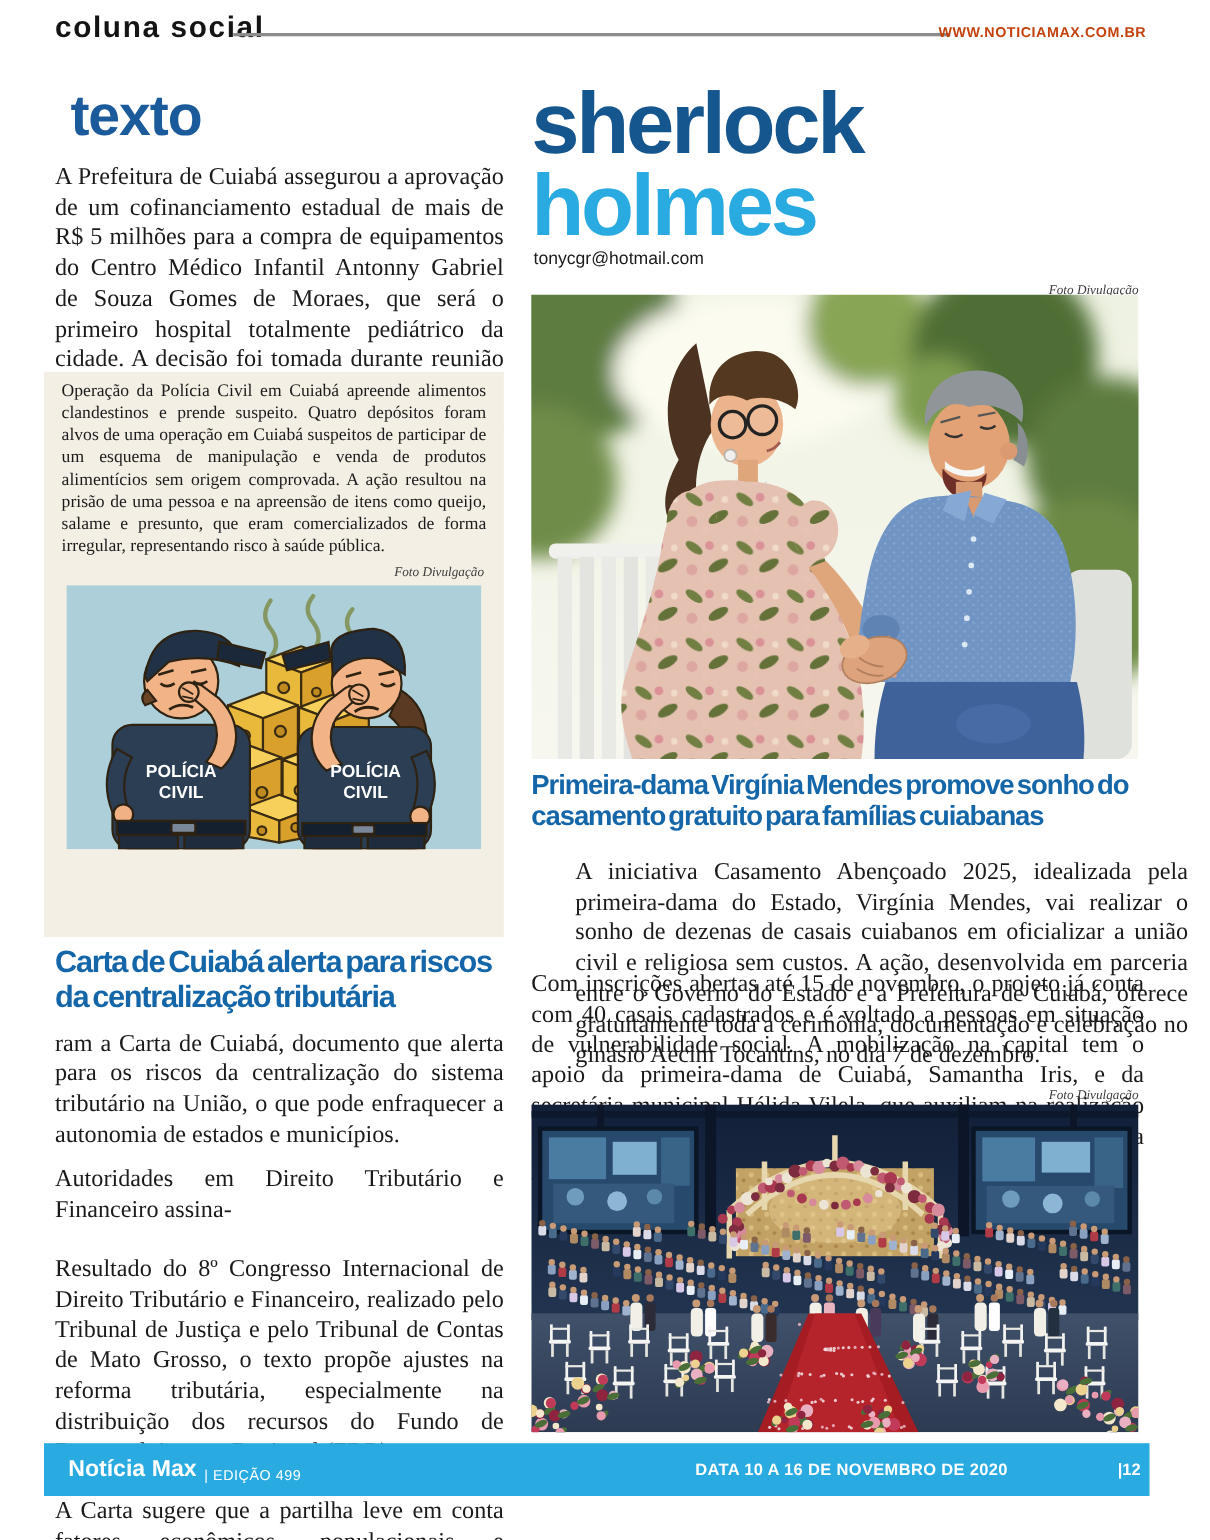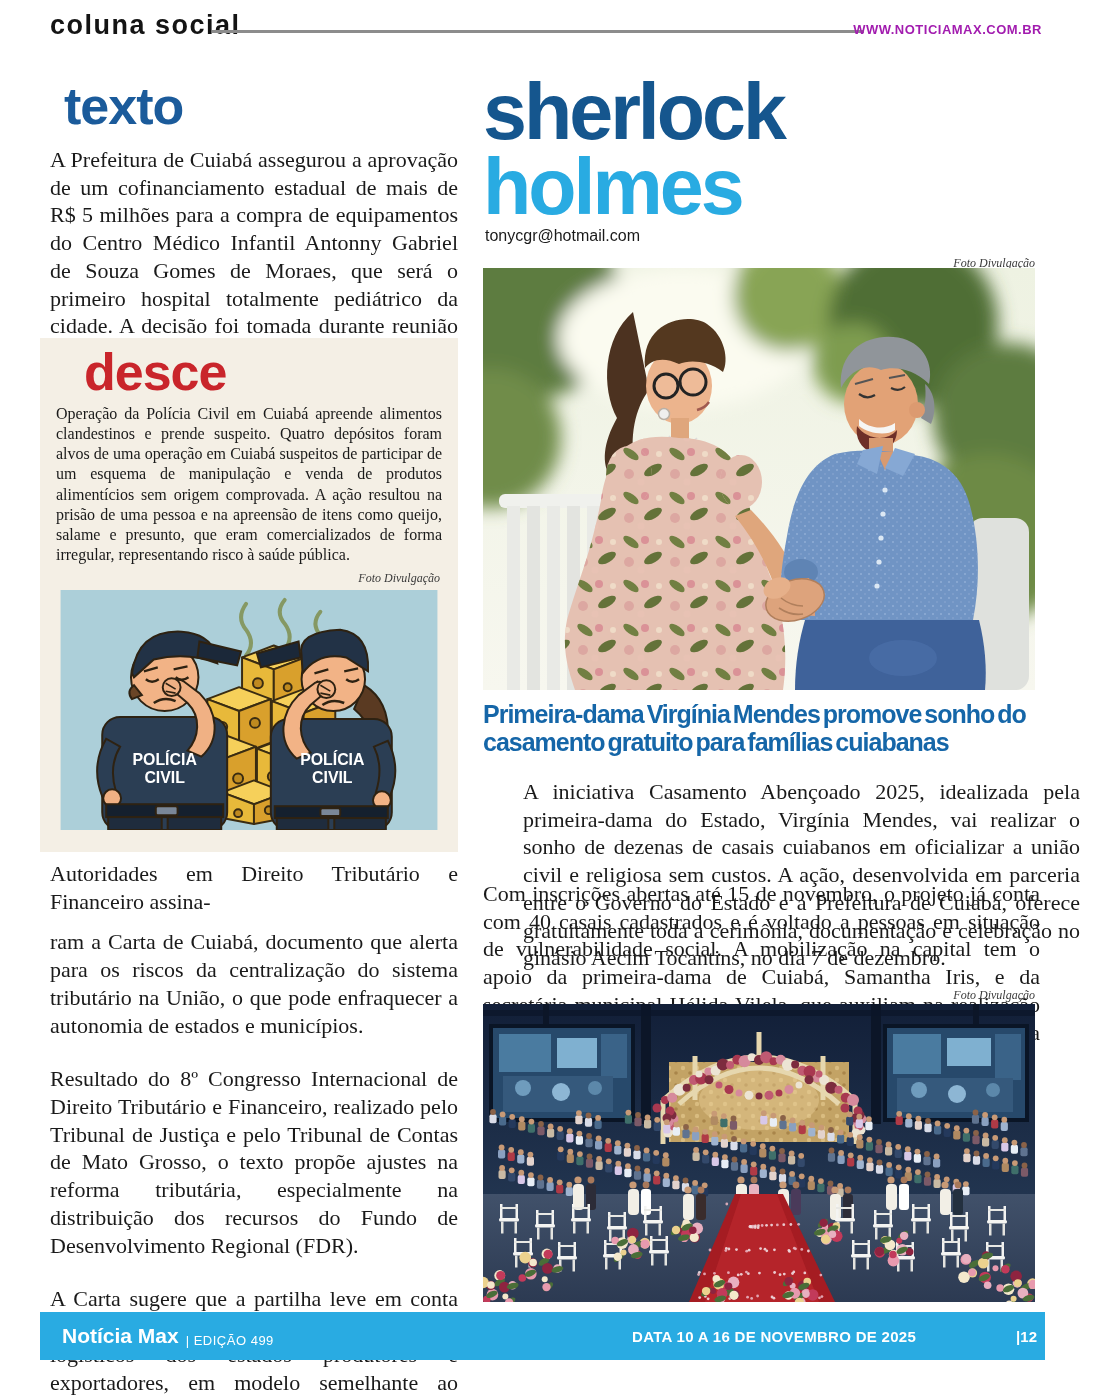--- a/index.html
+++ b/index.html
@@ -3,21 +3,21 @@
 <meta charset="utf-8">
 <style>
   html,body{margin:0;padding:0;background:#ffffff;}
   .page{position:relative;width:1100px;height:1400px;background:#fff;overflow:hidden;
         font-family:"Liberation Serif", serif;color:#1a1a1a;}
   
   .hdr-title{position:absolute;left:50px;top:10px;font-family:"Liberation Sans",sans-serif;
              font-weight:bold;font-size:27px;letter-spacing:1.5px;color:#141414;}
   .hdr-line{position:absolute;left:212px;top:30px;width:652px;height:3px;background:#8c8c8c;}
   .hdr-site{position:absolute;right:58px;top:22px;font-family:"Liberation Sans",sans-serif;
-            font-size:13px;letter-spacing:0.5px;color:#a21caf;font-weight:bold;text-decoration:none;}
+            font-size:13px;letter-spacing:0.5px;color:#c2410c;font-weight:bold;text-decoration:none;}
   
   .sobe-sec{position:absolute;left:50px;top:80px;width:408px;}
   .h-sobe{margin:0 0 14px 14px;font-family:"Liberation Sans",sans-serif;font-weight:bold;
           font-size:52px;letter-spacing:-1px;color:#1b5b9b;line-height:1;}
   .bodytext{font-size:22px;line-height:1.26;text-align:justify;margin:0;}
   .desce-panel{position:absolute;left:40px;top:338px;width:418px;height:514px;background:#f4efe5;
                box-sizing:border-box;padding:8px 16px 0 16px;overflow:hidden;}
   .h-desce{margin:0 0 6px 28px;font-family:"Liberation Sans",sans-serif;font-weight:bold;
            font-size:52px;letter-spacing:-1px;color:#c9252b;line-height:1;}
   .credit{font-size:12px;font-style:italic;text-align:right;color:#3a3a3a;margin:6px 2px 4px 0;}
@@ -60,21 +60,20 @@
   <div class="hdr-title">coluna social</div>
   <div class="hdr-line"></div>
   <a class="hdr-site" href="#">WWW.NOTICIAMAX.COM.BR</a>
 
   <div class="sobe-sec">
     <h1 class="h-sobe">texto</h1>
     <p class="bodytext">A Prefeitura de Cuiabá assegurou a aprovação de um cofinanciamento estadual de mais de R$ 5 milhões para a compra de equipamentos do Centro Médico Infantil Antonny Gabriel de Souza Gomes de Moraes, que será o primeiro hospital totalmente pediátrico da cidade. A decisão foi tomada durante reunião da Comissão Intergestores Bipartite de Mato Grosso (CIB/MT), instância que promove a cooperação entre gestores estaduais e municipais para fortalecer a governança do SUS.</p>
   </div>
 
   <div class="desce-panel">
-    <h2 class="h-desce">desce</h2>
     <p class="bodytext" style="font-size:16px;">Operação da Polícia Civil em Cuiabá apreende alimentos clandestinos e prende suspeito. Quatro depósitos foram alvos de uma operação em Cuiabá suspeitos de participar de um esquema de manipulação e venda de produtos alimentícios sem origem comprovada. A ação resultou na prisão de uma pessoa e na apreensão de itens como queijo, salame e presunto, que eram comercializados de forma irregular, representando risco à saúde pública.</p>
     <div class="credit">Foto Divulgação</div>
     <div class="cartoon-wrap">
       <svg width="378" height="240" viewBox="0 0 380 242">
         <rect x="0" y="0" width="380" height="242" fill="#accfd9"></rect>
 
         <g stroke="#7f8f4f" stroke-width="4" fill="none" stroke-linecap="round" opacity="0.85">
           <path d="M187 66 q10,-12 0,-26 q-10,-12 0,-26"></path>
           <path d="M226 60 q10,-12 0,-26 q-10,-12 0,-24"></path>
           <path d="M262 72 q10,-12 0,-26 q-10,-12 0,-24"></path>
@@ -176,22 +175,23 @@
           <circle cx="268" cy="100" r="9" fill="#f2b386"></circle>
           <path d="M262 96 l10,6 M262 104 l10,2" fill="none" stroke-width="1.6"></path>
         </g>
         <text x="274" y="176" font-family="Liberation Sans, sans-serif" font-size="16" font-weight="bold" fill="#ffffff" text-anchor="middle">POLÍCIA</text>
         <text x="274" y="195" font-family="Liberation Sans, sans-serif" font-size="16" font-weight="bold" fill="#ffffff" text-anchor="middle">CIVIL</text>
       </svg>
     </div>
   </div>
 
   <div class="carta-sec">
+    <h3 class="h-carta">Carta de Cuiabá alerta para riscos da centralização tributária</h3>
+    <p class="bodytext" style="margin-top:10px;">ram a Carta de Cuiabá, documento que alerta para os riscos da centralização do sistema tributário na União, o que pode enfraquecer a autonomia de estados e municípios.</p>
     <p class="bodytext">Autoridades em Direito Tributário e Financeiro assina-</p>
-    <p class="bodytext" style="margin-top:10px;">ram a Carta de Cuiabá, documento que alerta para os riscos da centralização do sistema tributário na União, o que pode enfraquecer a autonomia de estados e municípios.</p>
     <p class="bodytext" style="margin-top:26px;">Resultado do 8º Congresso Internacional de Direito Tributário e Financeiro, realizado pelo Tribunal de Justiça e pelo Tribunal de Contas de Mato Grosso, o texto propõe ajustes na reforma tributária, especialmente na distribuição dos recursos do Fundo de Desenvolvimento Regional (FDR).</p>
     <p class="bodytext" style="margin-top:26px;">A Carta sugere que a partilha leve em conta fatores econômicos, populacionais e logísticos dos estados produtores e exportadores, em modelo semelhante ao adotado pela Lei Kandir na compensação das perdas de exportações..</p>
   </div>
 
   <div class="masthead">
     <div class="mast1">sherlock</div>
     <div class="mast2">holmes</div>
     <div class="mast-email">tonycgr@hotmail.com</div>
   </div>
   <div class="credit credit-r1">Foto Divulgação</div>
@@ -1102,17 +1102,17 @@
           <ellipse cx="305.1708700998773" cy="290.908374886075" rx="6" ry="3" fill="#4a6e38" transform="rotate(345 305.1708700998773 290.908374886075)"></ellipse>
         </g>
     </svg>
   </div>
 
   <div class="footer">
     <div class="f-brand">
       <span class="b1">Notícia Max</span>
       <span class="b2">| EDIÇÃO 499</span>
     </div>
-    <div class="f-date">DATA 10 A 16 DE NOVEMBRO DE 2025</div>
+    <div class="f-date">DATA 10 A 16 DE NOVEMBRO DE 2020</div>
     <div class="f-page">|12</div>
   </div>
 
 </div>
 
 </body></html>

